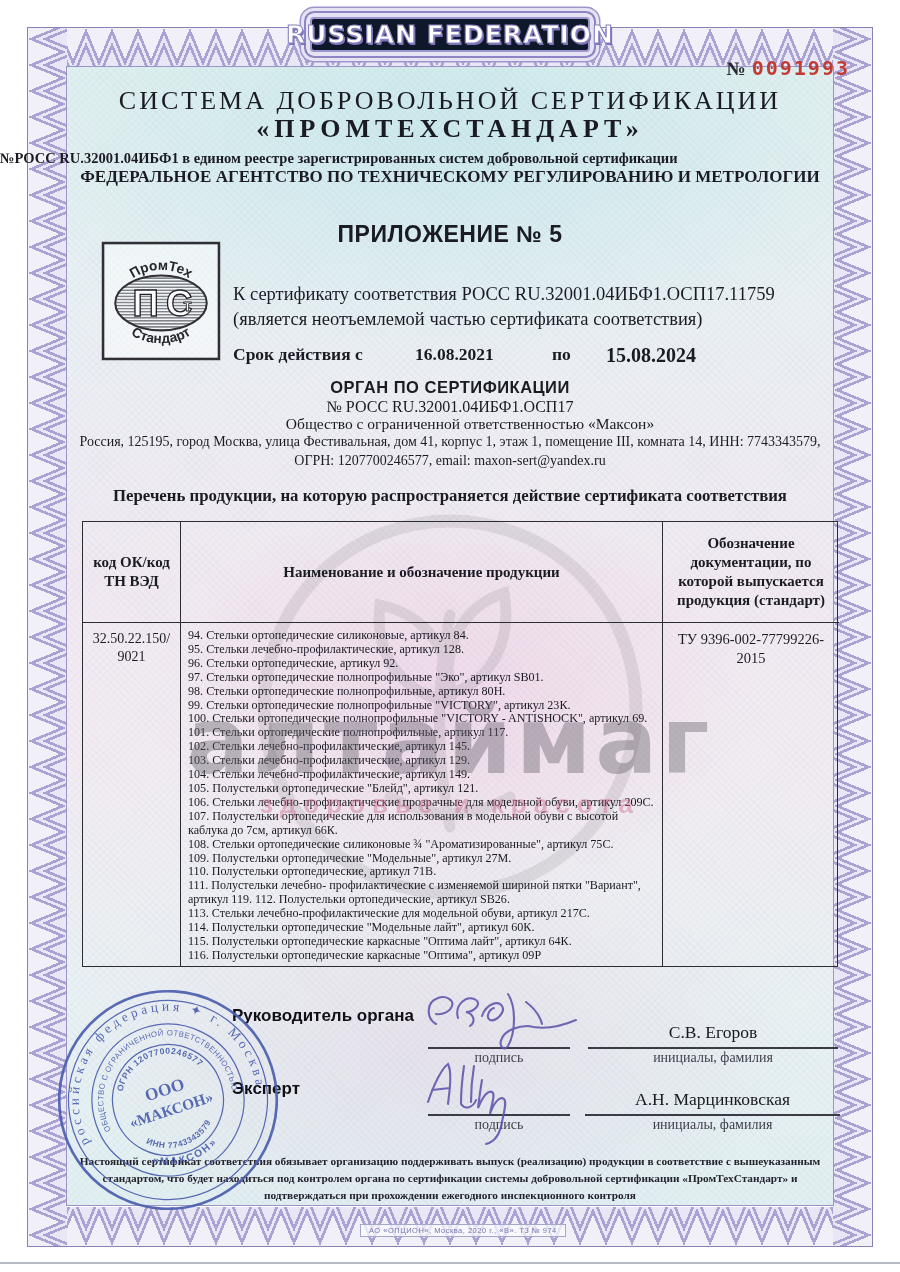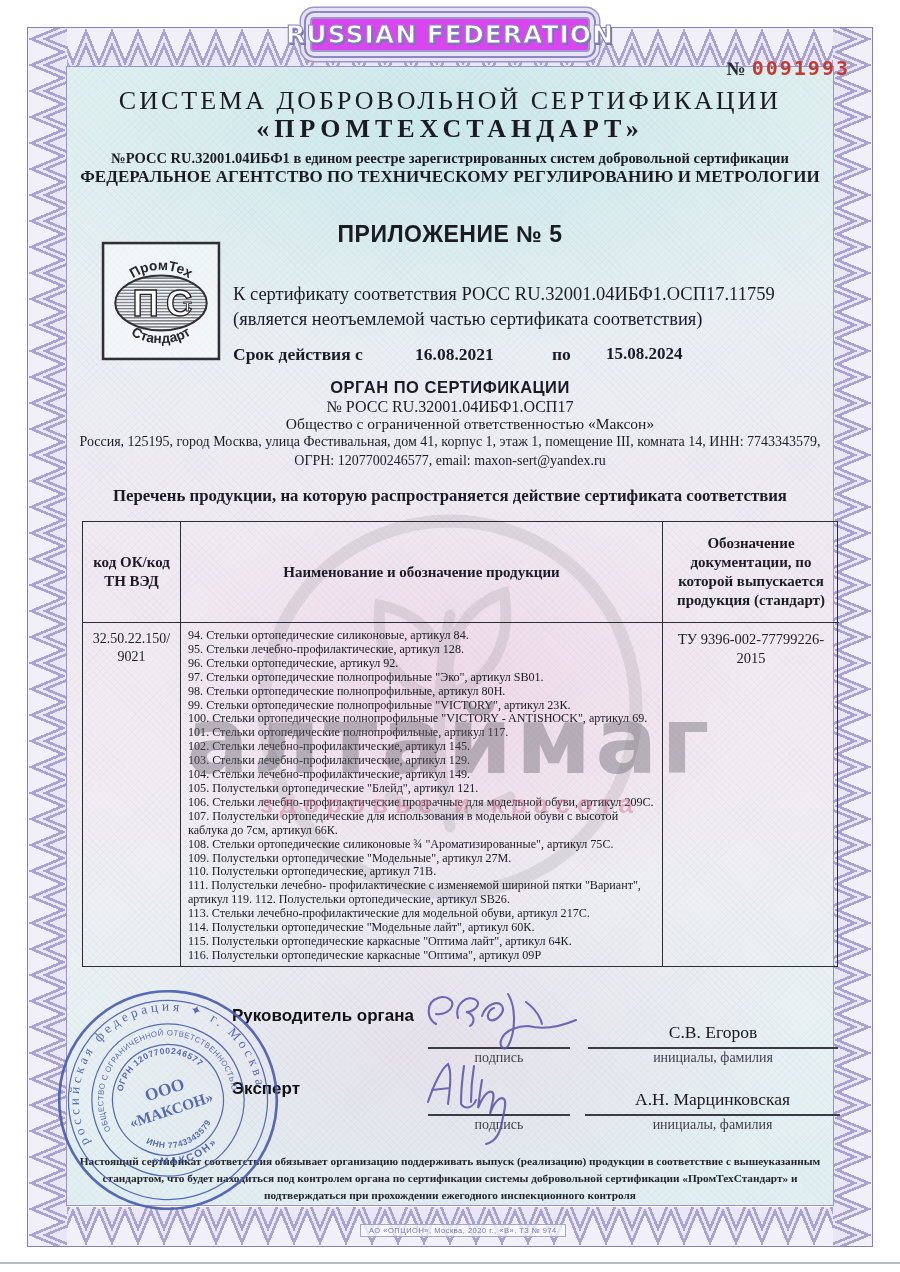--- a/index.html
+++ b/index.html
@@ -55,47 +55,47 @@
       conic-gradient(from 247.5deg at 100% 50%, #e9e7f5 45deg, rgba(0,0,0,0) 0),
       conic-gradient(from 247.5deg at 100% 50%, #a9a2d3 45deg, rgba(0,0,0,0) 0);
     background-size:60px 26px; background-repeat:repeat-y;
     background-position:calc(100% - 21px) 50%, calc(100% - 14px) 50%, calc(100% - 7px) 50%, 100% 50%; }
   .frame-outer { position:absolute; inset:27px 27px 25px 27px; border:1.5px solid #8781b5; z-index:2; }
   .frame-inner { position:absolute; inset:66px; border:1px solid #9a94c4; z-index:2; }
   .paper-edge { position:absolute; left:0; right:0; bottom:8px; height:2px; background:#b6bac2; z-index:0; }
 
   
   .plaque { position:absolute; top:11px; left:50%; transform:translateX(-50%);
-    width:292px; height:47px; background:#d946ef; border:2px solid #8d86c2; border-radius:10px;
+    width:292px; height:47px; background:#0f172a; border:2px solid #8d86c2; border-radius:10px;
     box-shadow: inset 0 0 0 4px #e6e3f4, inset 0 0 0 6px #9d96cc, 0 0 0 3px #e6e3f4, 0 0 0 4.5px #9d96cc;
     display:flex; align-items:center; justify-content:center; z-index:7; }
   .plaque span { font-family:"DejaVu Sans", sans-serif; font-weight:bold; font-size:25px; letter-spacing:1px;
     color:#fff; -webkit-text-stroke:1.1px #8a83c2; text-shadow:1.5px 1.5px 0 #7a73b2; white-space:nowrap; }
   .cert-number { position:absolute; top:56px; right:50px; z-index:7; white-space:nowrap; }
   .cert-number .ns { font:bold 19px "Liberation Serif", serif; color:#2a2a33; margin-right:6px; }
   .cert-number .nd { font:bold 20px "DejaVu Sans Mono", monospace; color:#c23b33; letter-spacing:2px; }
 
   
   .h-sys1 { left:0; right:0; top:86px; text-align:center; font-weight:normal; font-size:26px; letter-spacing:3px; z-index:3; }
   .h-sys2 { left:0; right:0; top:114px; text-align:center; font-weight:bold; font-size:26px; letter-spacing:5px; z-index:3; }
-  .h-reg  { left:0; right:0; top:150px; text-align:center; font-weight:bold; font-size:14.5px; z-index:3; }
+  .h-reg  { left:0; right:0; top:150px; font-weight:bold; font-size:14.5px; z-index:3; }
   .h-agency { left:0; right:0; top:167px; text-align:center; font-weight:bold; font-size:17px; z-index:3; }
   .h-appendix { left:0; right:0; top:221px; text-align:center; font-family:"Liberation Sans",sans-serif;
     font-weight:bold; font-size:23px; letter-spacing:.5px; z-index:3; }
 
   
   .logo { left:100px; top:240px; width:122px; height:122px; z-index:3; }
 
   
   .l-cert1 { left:233px; top:284px; font-size:18.5px; z-index:3; }
   .l-cert2 { left:233px; top:309px; font-size:18.5px; z-index:3; }
   .v-label { left:233px; top:344px; font-weight:bold; font-size:17.5px; z-index:3; }
   .v-from  { left:415px; top:344px; font-weight:bold; font-size:17.5px; z-index:3; }
   .v-po    { left:552px; top:344px; font-weight:bold; font-size:17.5px; z-index:3; }
-  .v-to    { left:606px; top:344px; font-weight:bold; font-size:17px; z-index:3; }
+  .v-to    { left:606px; top:344px; font-weight:bold; font-size:20px; z-index:3; }
 
   
   .org-h { left:0; right:0; top:378px; text-align:center; font-family:"Liberation Sans",sans-serif; font-weight:bold; font-size:16.5px; letter-spacing:.5px; z-index:3; }
   .org-n { left:0; right:0; top:398px; text-align:center; font-size:16px; z-index:3; }
   .org-name { left:0; right:0; top:415px; text-align:center; font-size:15.5px; z-index:3;margin-left:40px; }
   .org-addr { left:65px; width:770px; top:433px; text-align:center; font-size:14px; line-height:18.5px; z-index:3; }
   .list-title { left:0; right:0; top:486px; text-align:center; font-weight:bold; font-size:16.8px; z-index:3; }
 
   
   .ptable { left:82px; top:521px; width:756px; height:446px; border:1.6px solid #2c2c34;

